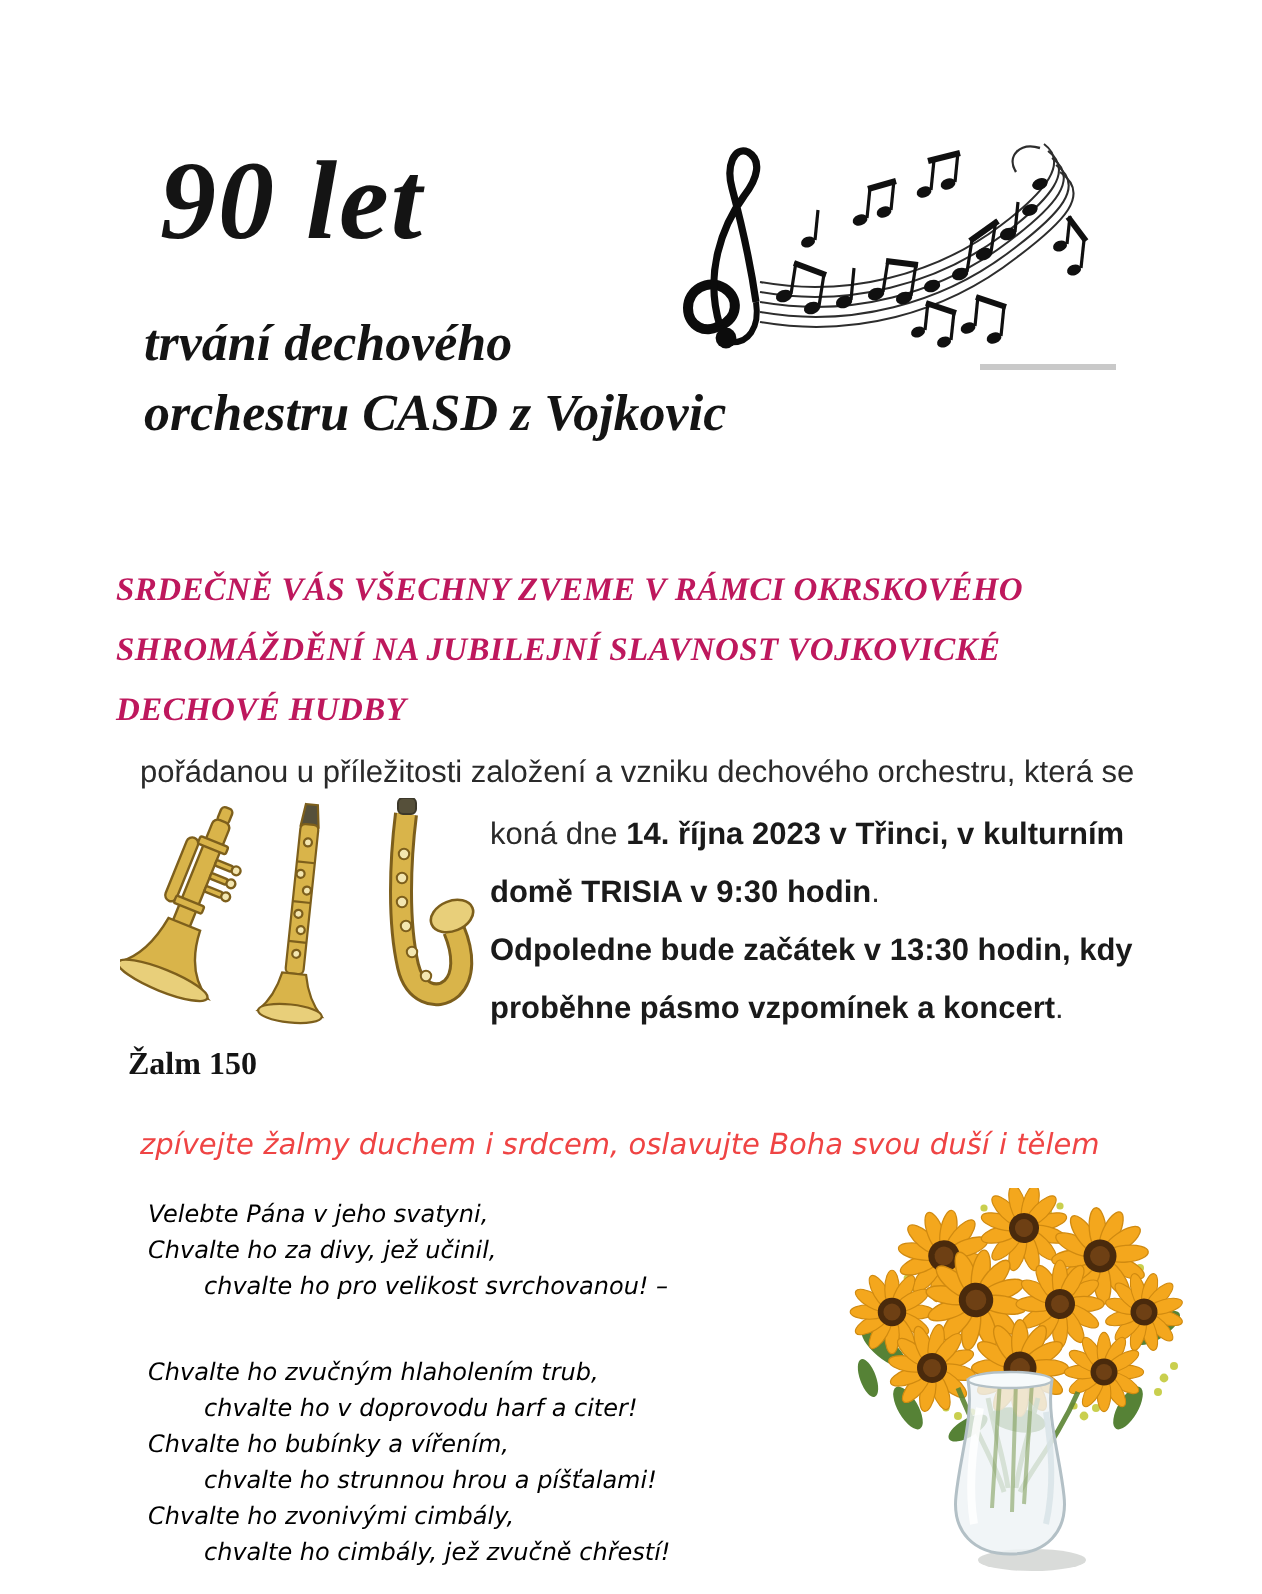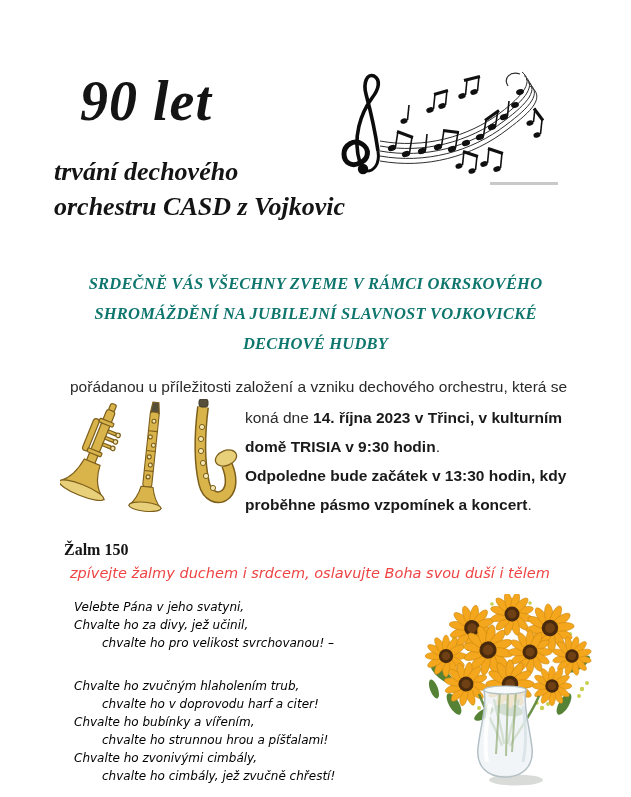--- a/index.html
+++ b/index.html
@@ -16,56 +16,55 @@
   }
   
   .title {
     position: absolute; left: 80px; top: 28px;
     font-family: "Liberation Serif", serif;
     font-style: italic; font-weight: bold;
     font-size: 56px; color: #141414;
     letter-spacing: 1px; white-space: nowrap;
   }
   .subtitle {
-    position: absolute; left: 54px; top: 113px;
+    position: absolute; left: 72px; top: 113px;
     font-family: "Liberation Serif", serif;
     font-style: italic; font-weight: bold;
     font-size: 26px; line-height: 35px; color: #141414;
     white-space: nowrap;
   }
   .music-art { position: absolute; left: 334px; top: 24px; width: 230px; height: 120px; }
   .deco-line {
     position: absolute; left: 490px; top: 141px;
     width: 68px; height: 3px; background: #c9c9c9;
   }
   
   .invitation {
-    position: absolute; left: 58px; top: 228px; width: 515px;
-    text-align: center;
+    position: absolute; left: 58px; top: 239px; width: 515px;
     font-family: "Liberation Serif", serif;
     font-style: italic; font-weight: bold;
     font-size: 16.5px; line-height: 30px;
-    color: #0f766e; letter-spacing: 0.2px;
+    color: #be185d; letter-spacing: 0.2px;
   }
   .invitation div { white-space: nowrap; }
   
   .intro-line {
     position: absolute; left: 70px; top: 337px;
     font-size: 15.5px; color: #2a2a2a; white-space: nowrap;
   }
   .instruments-art { position: absolute; left: 60px; top: 358px; width: 178px; height: 124px; }
   .schedule {
     position: absolute; left: 245px; top: 362px;
     font-size: 15.5px; line-height: 29px; color: #2a2a2a;
   }
   .schedule div { white-space: nowrap; }
   .schedule b { font-weight: bold; color: #1a1a1a; }
   
   .psalm-heading {
-    position: absolute; left: 64px; top: 500px;
+    position: absolute; left: 64px; top: 483px;
     font-family: "Liberation Serif", serif;
     font-weight: bold; font-size: 16px; color: #141414;
   }
   .motto {
     position: absolute; left: 70px; top: 524px;
     font-family: "DejaVu Sans", sans-serif;
     font-style: italic; font-size: 14.5px; color: #ef4444;
     white-space: nowrap;
   }
   .poem {

